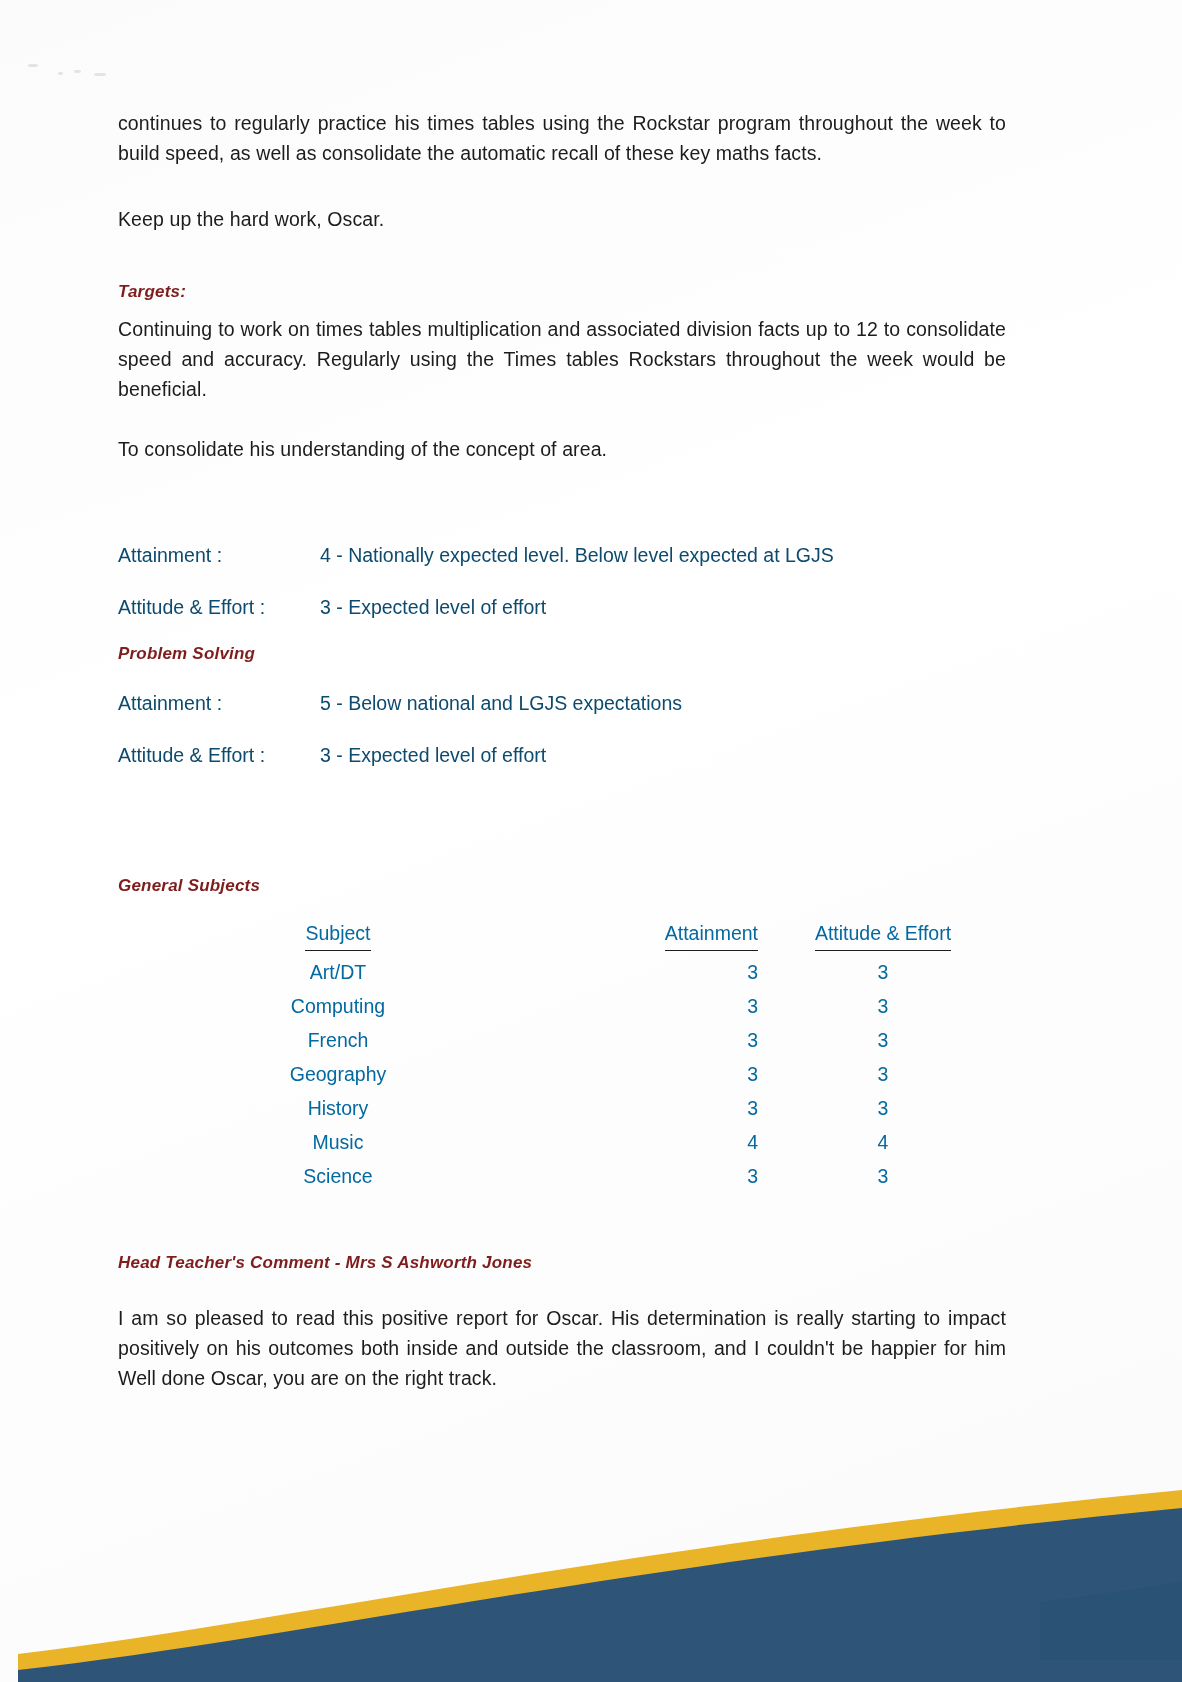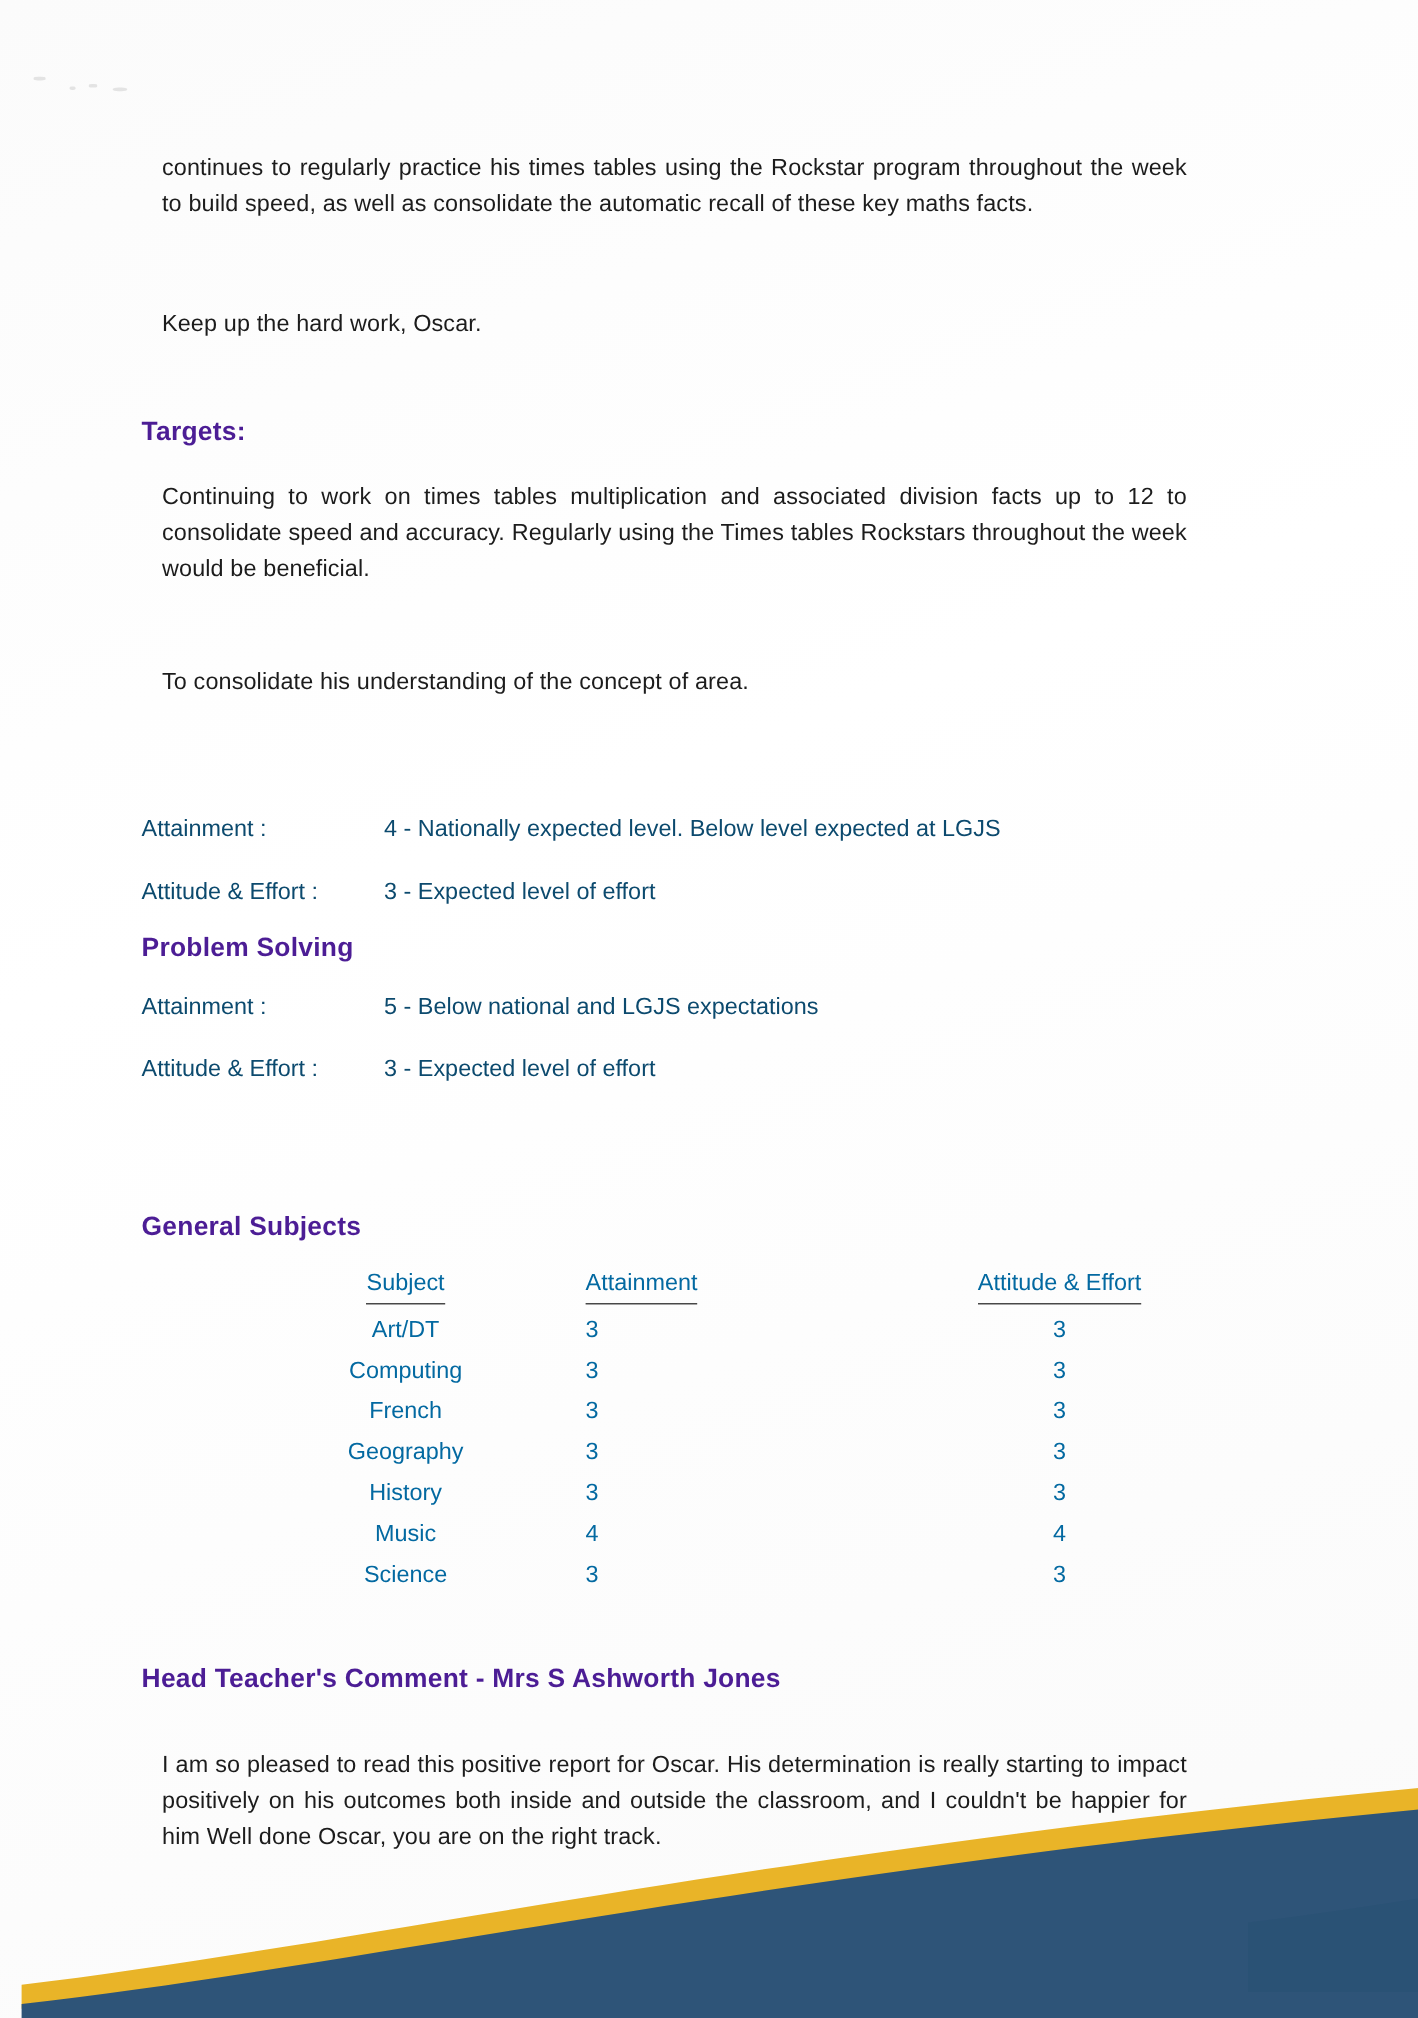--- a/index.html
+++ b/index.html
@@ -31,41 +31,42 @@
   }
 
   .content {
     position: absolute;
     left: 118px;
     top: 108px;
     width: 888px;
   }
 
   p.body-text {
-    margin: 17px;
+    margin: 0;
     font-size: 19.5px;
     line-height: 30px;
     text-align: justify;
     color: #1c1c1c;
     letter-spacing: .1px;
   }
   p.body-text.nojustify { text-align: left; }
   .spacer-30 { height: 30px; }
   .spacer-36 { height: 36px; }
   .spacer-44 { height: 44px; }
   .spacer-56 { height: 56px; }
   .spacer-80 { height: 80px; }
 
   h2.section-heading {
     margin: 0;
-    font-size: 22px;
+    font-size: 17px;
     line-height: 28px;
     font-weight: bold;
-    color: #4c1d95;
+    color: #7f1d1d;
     letter-spacing: .2px;
+    font-style: italic;
   }
 
   
   .grade-row {
     display: flex;
     align-items: baseline;
     font-size: 19.5px;
     line-height: 30px;
     color: #0c4a6e;
   }
@@ -93,21 +94,21 @@
   .subjects-table th span.hdr {
     border-bottom: 1.6px solid #1c1c1c;
     padding-bottom: 2px;
     display: inline-block;
   }
   .subjects-table td {
     padding: 2px 0;
     line-height: 30px;
   }
   .col-subject { width: 300px; text-align: center; }
-  .col-attainment { width: 270px; text-align: left; }
+  .col-attainment { width: 270px; text-align: right; }
   .col-effort { width: 250px; text-align: center; }
 
   
   .footer-wave {
     position: absolute;
     left: 0;
     bottom: 0;
     width: 1182px;
     height: 260px;
     pointer-events: none;

